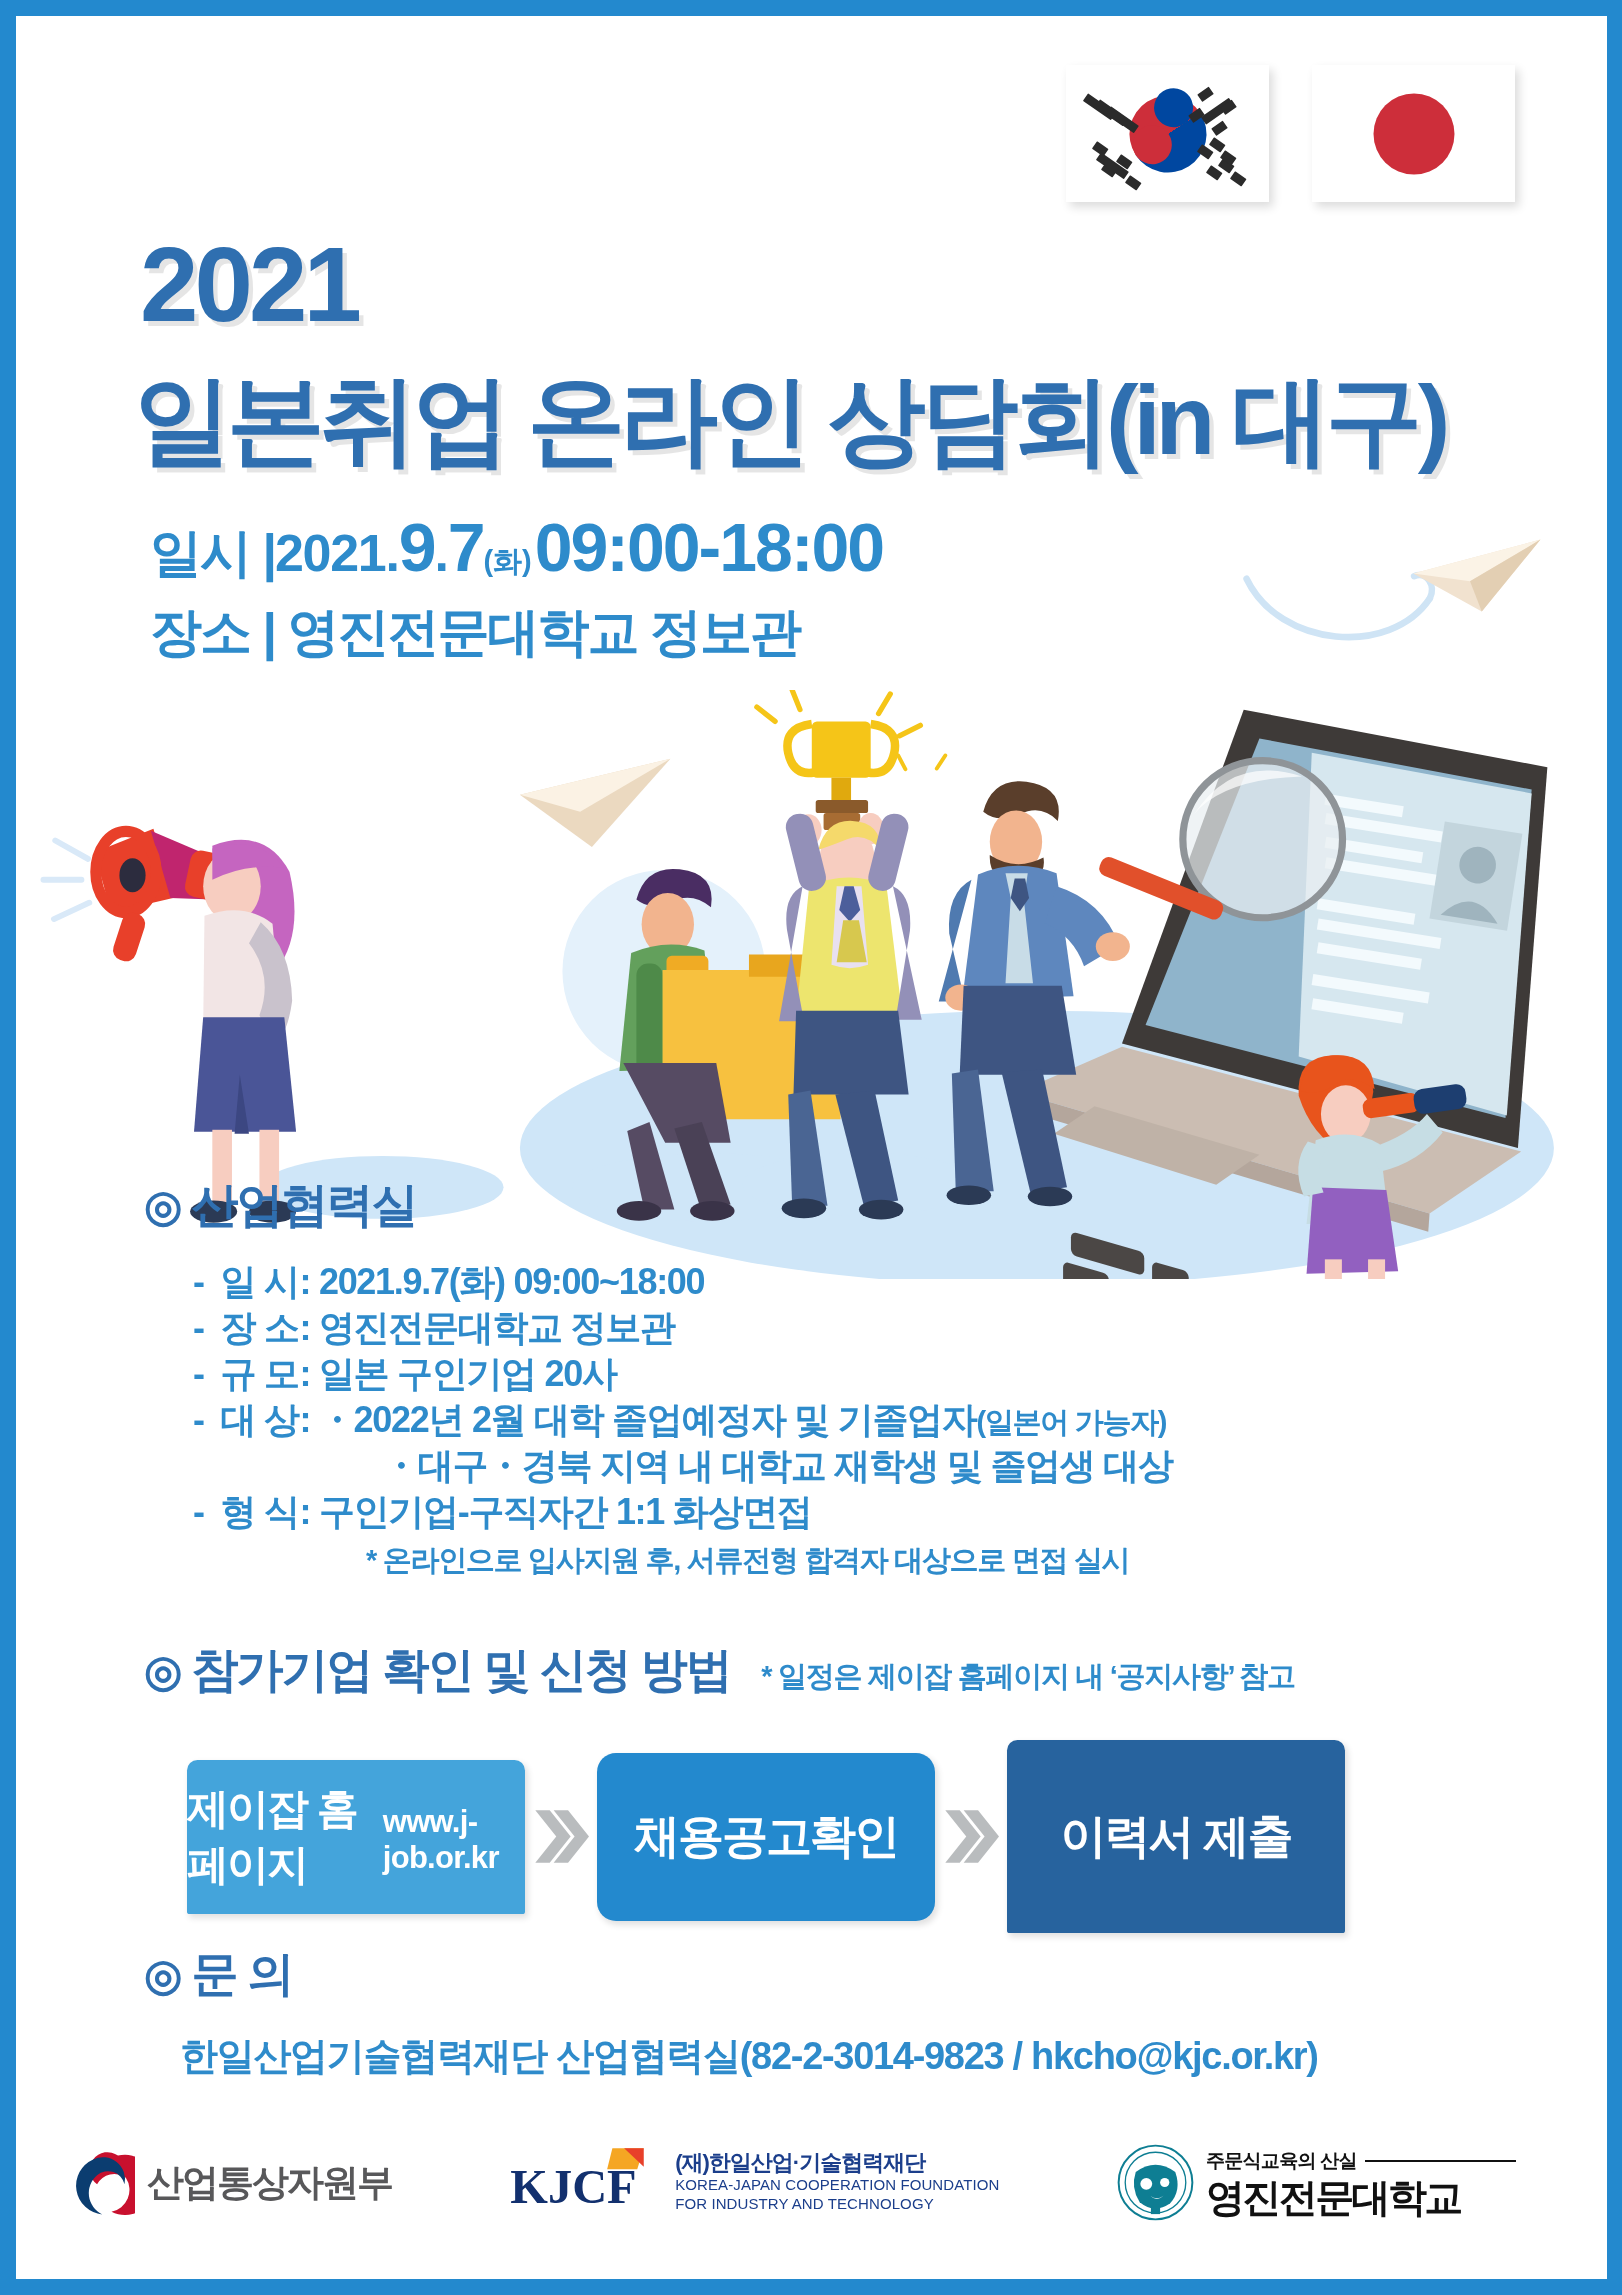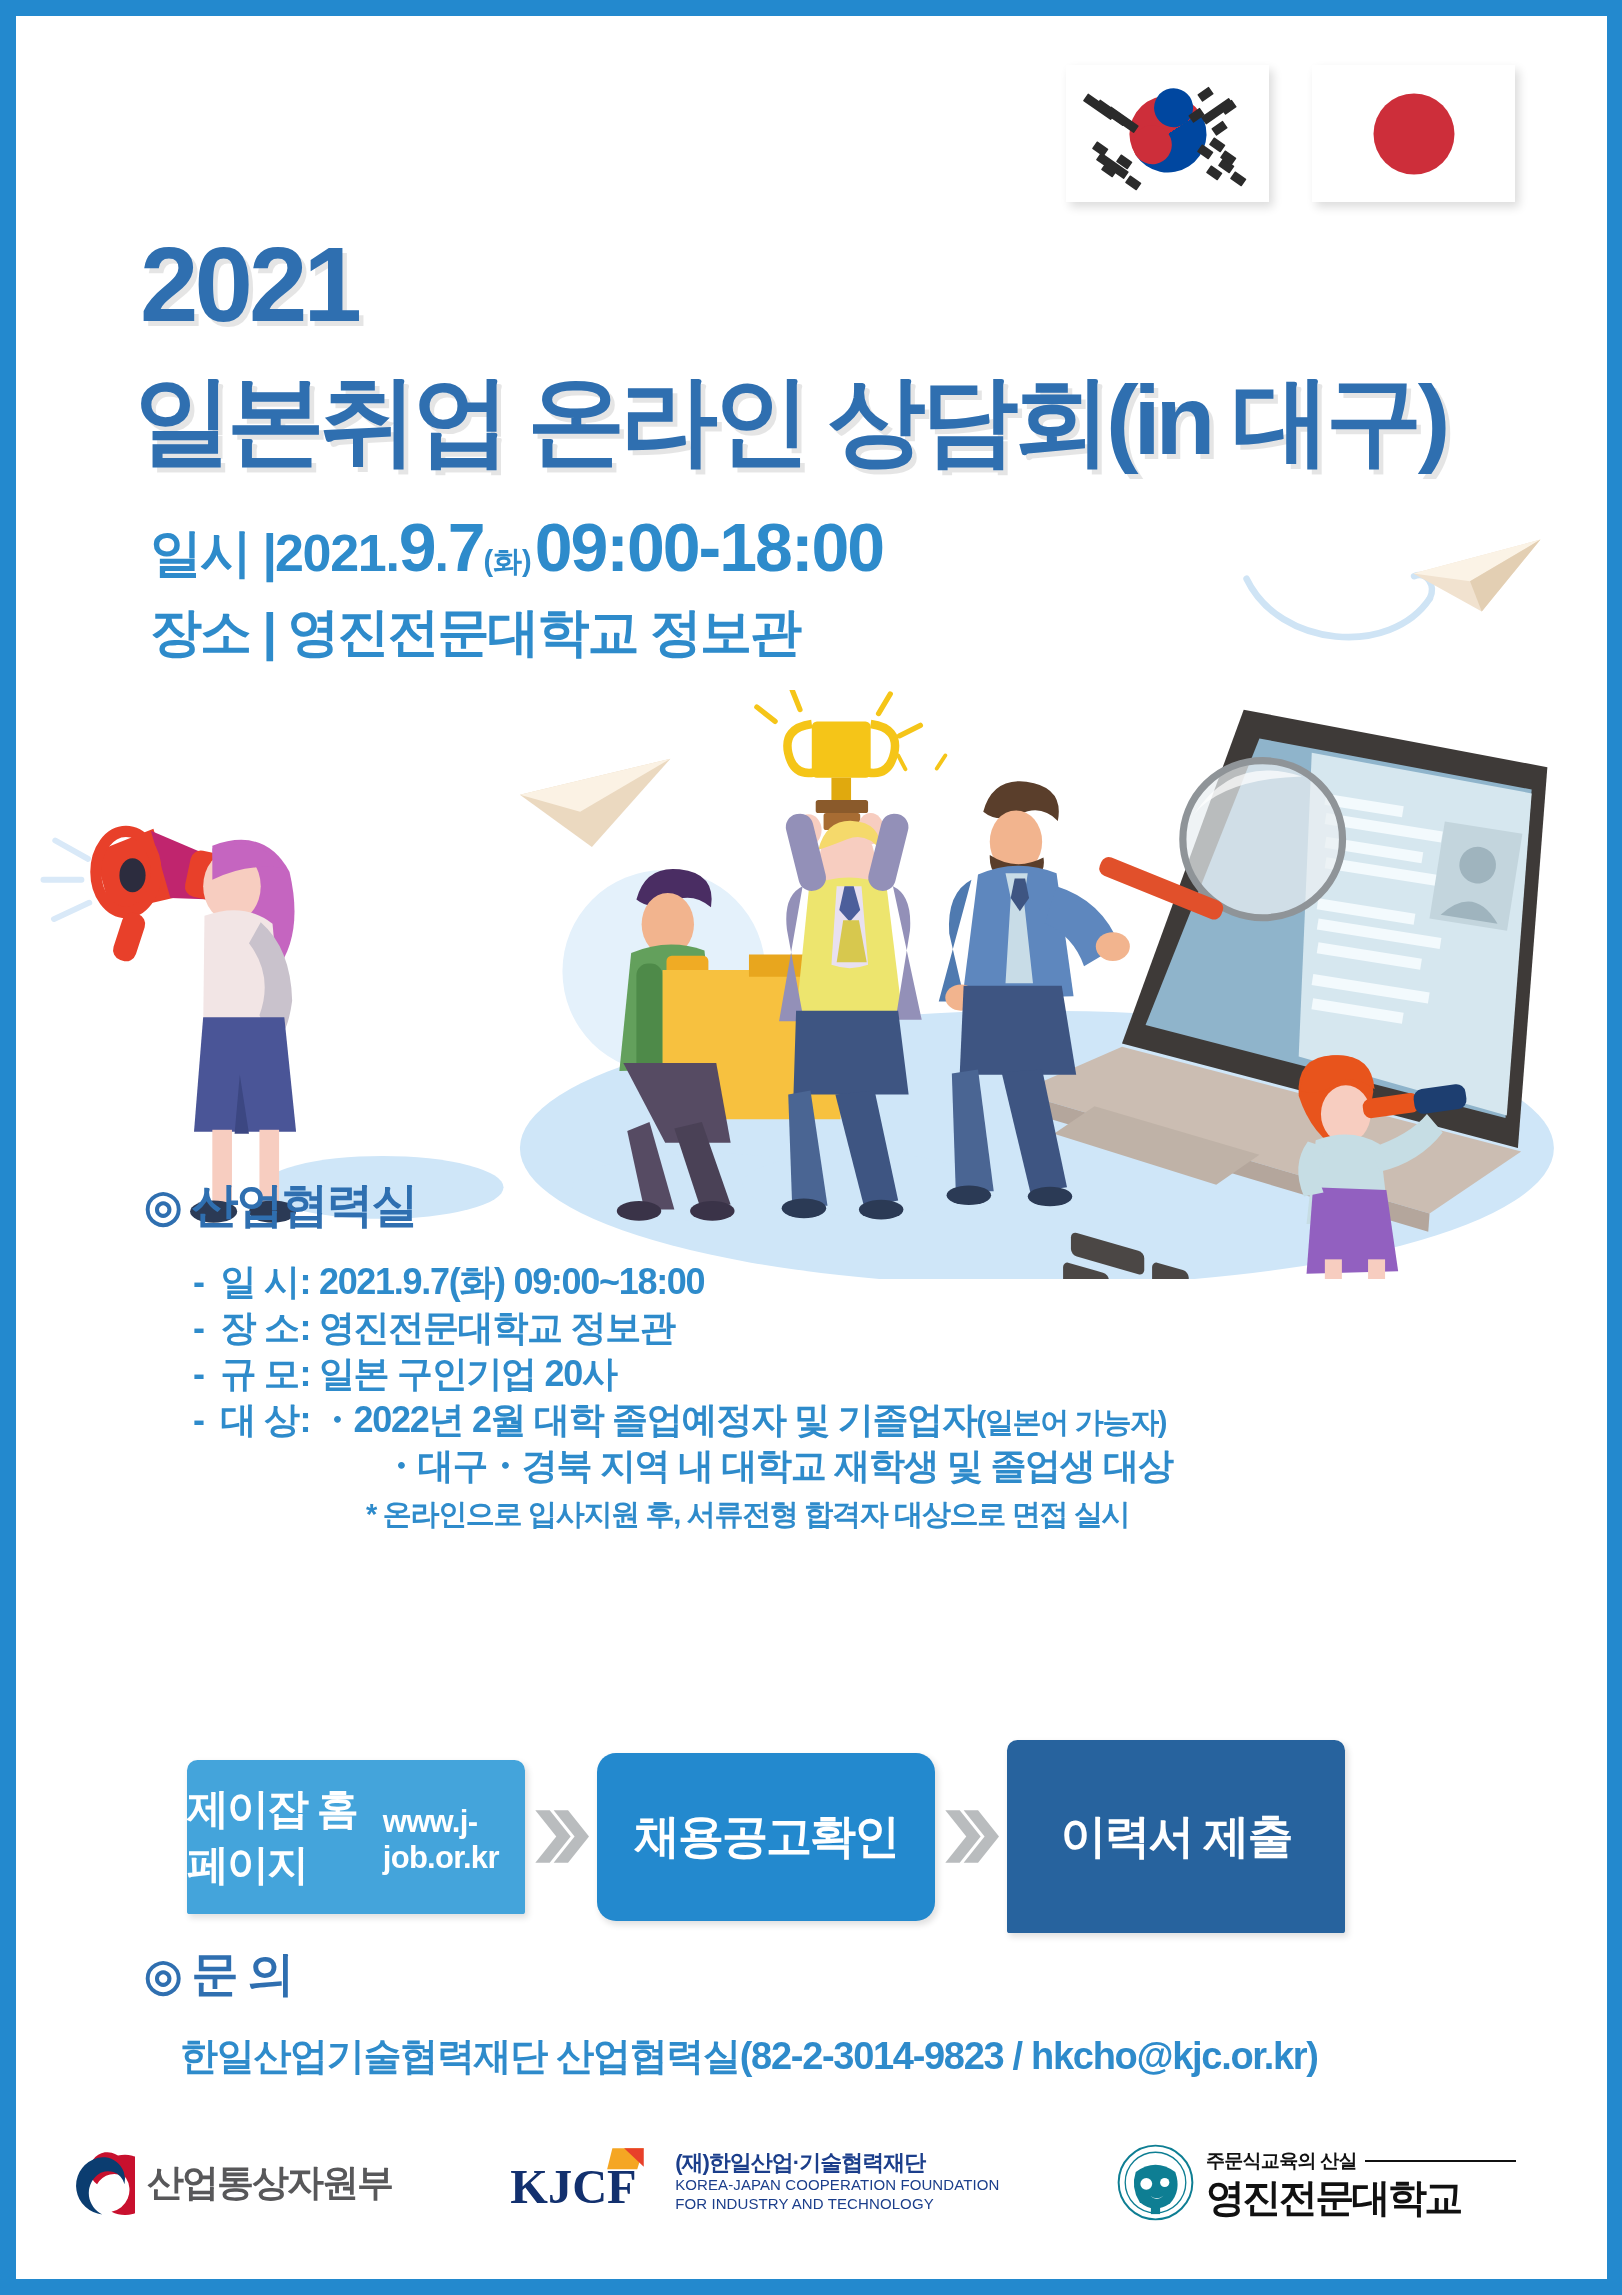--- a/index.html
+++ b/index.html
@@ -346,24 +346,33 @@
       <span>일본 구인기업 20사</span>
     </div>
     <div class="row">
       <span class="dash">-</span><span class="key">대  상</span><span>:</span>
       <span>・2022년 2월 대학 졸업예정자 및 기졸업자</span><span class="small-ko">(일본어 가능자)</span>
     </div>
     <div class="row">
       <span class="sub">・대구・경북 지역 내 대학교 재학생 및 졸업생 대상</span>
     </div>
     <div class="row">
+      <span class="dash">-</span><span class="key">형  식</span><span>:</span>
+      <span>구인기업-구직자간 1:1 화상면접</span>
+    </div>
+    <div class="row">
       <span class="sub2 small-ko">* 온라인으로 입사지원 후, 서류전형 합격자 대상으로 면접 실시</span>
     </div>
   </div>
 
+  <div class="sec-head" style="left:128px;top:1623px;">
+    <span class="ring">◎</span>
+    <span>참가기업 확인 및 신청 방법</span>
+    <span class="note">* 일정은 제이잡 홈페이지 내 ‘공지사항’ 참고</span>
+  </div>
 
   <div class="process">
     <div class="pbox pbox1">
       <div class="l1">제이잡 홈페이지</div>
       <div class="l2">www.j-job.or.kr</div>
     </div>
     <div class="chev">
       <svg width="55" height="63" viewBox="0 0 84 96">
         <polygon points="2,8 34,48 2,88 24,88 56,48 24,8" fill="#B9BCBE"></polygon>
         <polygon points="30,8 62,48 30,88 52,88 84,48 52,8" fill="#B9BCBE"></polygon>

